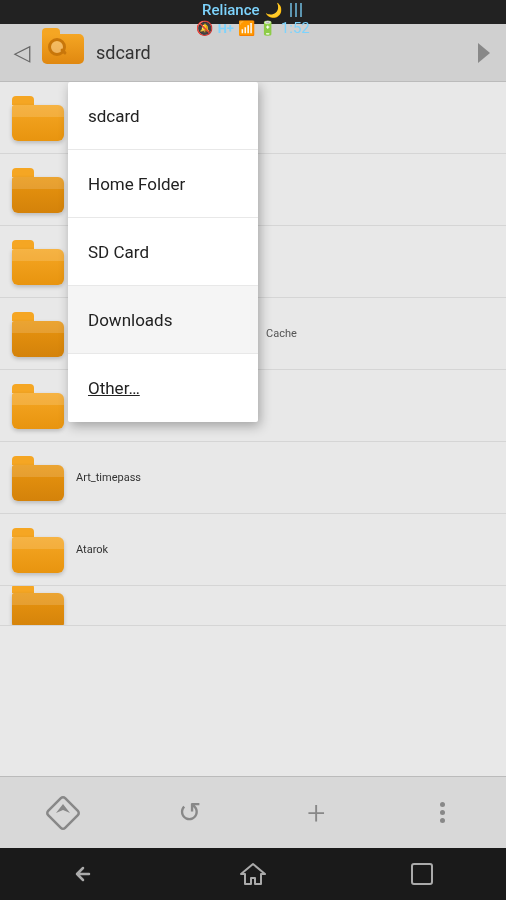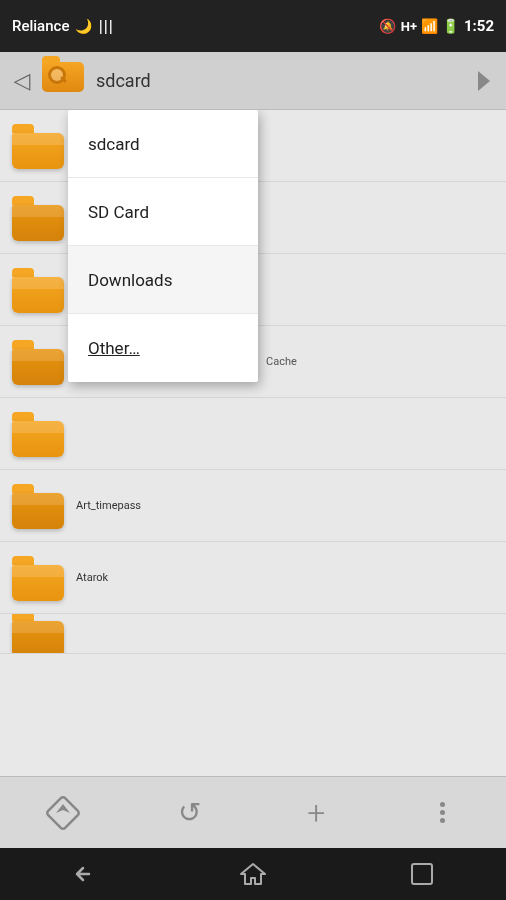--- a/index.html
+++ b/index.html
@@ -8,31 +8,32 @@
       height: 900px;
       overflow: hidden;
       font-family: 'Roboto', Arial, sans-serif;
       background: #e8e8e8;
       position: relative;
     }
 
     
     .status-bar {
       width: 100%;
-      height: 52px;
+      height: 24px;
       background: #222;
       display: flex;
       align-items: center;
       justify-content: space-between;
       padding: 0 12px;
-      color: #ffffff;
+      color: #7dd3fc;
       font-size: 15px;
       font-weight: 500;
       position: relative;
       z-index: 10;
+      flex-direction: column;
     }
     .status-left {
       display: flex;
       align-items: center;
       gap: 6px;
     }
     .status-right {
       display: flex;
       align-items: center;
       gap: 4px;
@@ -282,21 +283,21 @@
   <div class="status-left">
     <span>Reliance</span>
     <span style="font-size:14px;">🌙</span>
     <span style="font-size:16px; letter-spacing:1px;">|||</span>
   </div>
   <div class="status-right">
     <span style="font-size:14px;">🔕</span>
     <span style="font-weight:bold; font-size:13px;">H+</span>
     <span style="font-size:14px;">📶</span>
     <span style="font-size:14px;">🔋</span>
-    <span style="font-size:15px; font-weight:700;">1:52</span>
+    <span style="font-size:15px; font-weight:400;">1:52</span>
   </div>
 </div>
 
 <div class="toolbar">
   <div class="toolbar-back">
     <span style="font-size:22px; color:#666;">◁</span>
   </div>
 
   <div class="toolbar-folder-icon">
     <div class="folder-tab"></div>
@@ -385,20 +386,23 @@
       <span class="folder-item-name"></span>
     </div>
 
   </div>
 
   <div class="dropdown-overlay">
     <div class="dropdown-menu">
 
       <div class="dropdown-item">
         <span>sdcard</span>
+      </div>
+      <div class="dropdown-item">
+        <span>Home Folder</span>
       </div>
       <div class="dropdown-item">
         <span>SD Card</span>
       </div>
       <div class="dropdown-item active">
         <span>Downloads</span>
       </div>
       <div class="dropdown-item">
         <span>Other…</span>
       </div>

